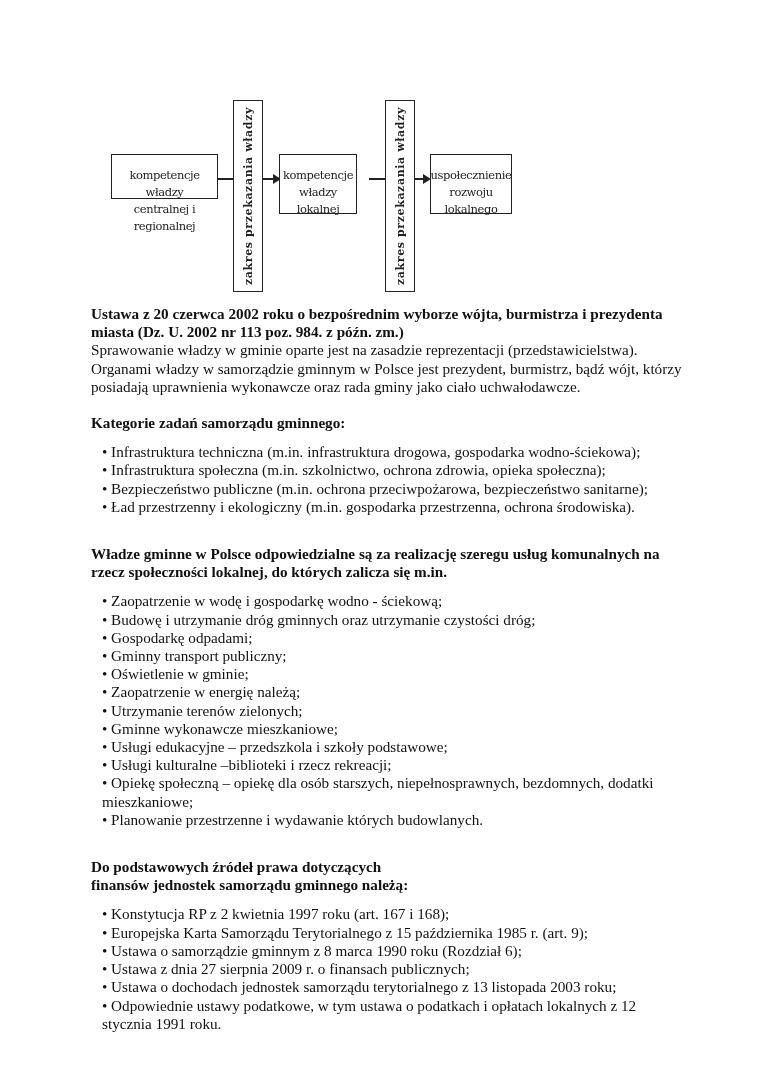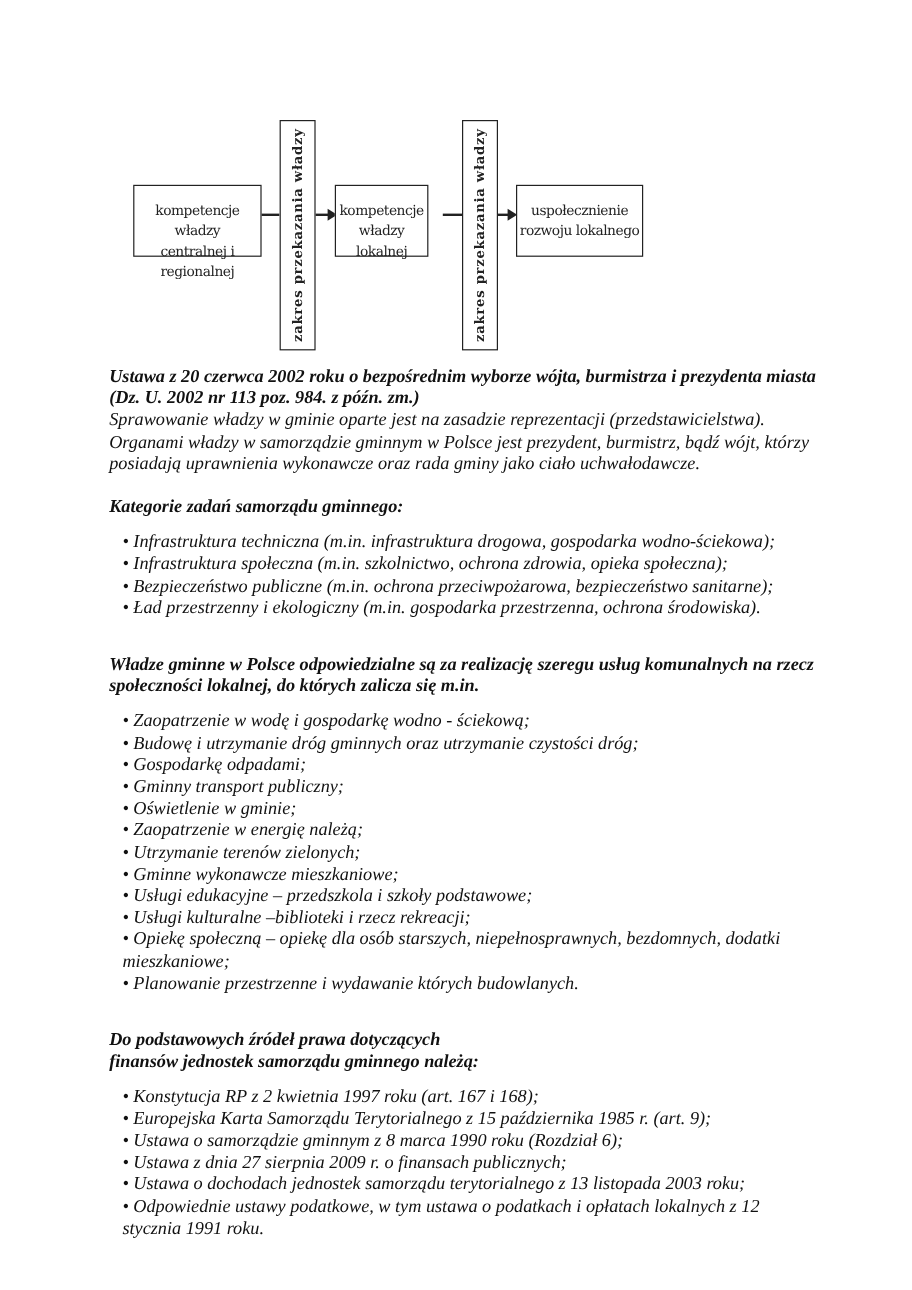--- a/index.html
+++ b/index.html
@@ -3,32 +3,32 @@
 <meta charset="utf-8">
 <style>
   html, body { margin:0; padding:0; background:#ffffff; }
   body { width:760px; height:1075px; position:relative; overflow:hidden; font-family:"Liberation Serif", serif; color:#111; }
   .diagram { position:absolute; left:0; top:0; width:760px; height:300px; }
   .box { position:absolute; border:1.5px solid #222; background:#fff; display:flex; align-items:flex-start; justify-content:center; text-align:center; box-sizing:border-box; padding-top:12px; font-size:11.5px; line-height:17px; font-family:"DejaVu Serif", serif; letter-spacing:-0.4px; color:#222; }
   .vbar { position:absolute; border:1.5px solid #222; background:#fff; box-sizing:border-box; }
   .vbar span { position:absolute; left:50%; top:50%; transform:translate(-50%,-50%) rotate(-90deg); white-space:nowrap; font-size:11px; font-weight:bold; font-family:"DejaVu Serif", serif; letter-spacing:0.6px; color:#222; }
   .conn { position:absolute; height:1.5px; background:#222; }
   .arrow { position:absolute; width:0; height:0; border-top:5px solid transparent; border-bottom:5px solid transparent; border-left:8px solid #222; }
-  .content { position:absolute; left:91px; top:305px; width:600px; font-size:15.2px; line-height:18.2px;font-style:italic; }
+  .content { position:absolute; left:91px; top:305px; width:600px; font-size:15.2px; line-height:18.2px; }
   .content p { margin:0; }
   .h { font-weight:bold; }
   .gap { height:18px; }
   ul { list-style:none; margin:11px; padding:0; }
   li { margin:0; }
 </style>
 </head>
 <body>
 
 <div class="diagram">
-  <div class="box" style="left:111px; top:154px; width:107px; height:60px;">
+  <div class="box" style="left:111px; top:154px; width:107px; height:45px;">
     <div>
         <div>kompetencje władzy</div>
         <div>centralnej i regionalnej</div>
       </div>
   </div>
   <div class="conn" style="left:218px; top:178px; width:15px;"></div>
   <div class="vbar" style="left:233px; top:100px; width:30px; height:192px;">
     <span>zakres przekazania władzy</span>
   </div>
   <div class="conn" style="left:263px; top:178px; width:12px;"></div>
@@ -38,21 +38,21 @@
         <div>kompetencje</div>
         <div>władzy lokalnej</div>
       </div>
   </div>
   <div class="conn" style="left:369px; top:178px; width:16px;"></div>
   <div class="vbar" style="left:385px; top:100px; width:30px; height:192px;">
     <span>zakres przekazania władzy</span>
   </div>
   <div class="conn" style="left:415px; top:178px; width:10px;"></div>
   <div class="arrow" style="left:423px; top:174px;"></div>
-  <div class="box" style="left:430px; top:154px; width:106px; height:60px;">
+  <div class="box" style="left:430px; top:154px; width:82px; height:60px;">
     <div>
         <div>uspołecznienie</div>
         <div>rozwoju lokalnego</div>
       </div>
   </div>
 </div>
 
 <div class="content">
   <section>
     <p class="h">Ustawa z 20 czerwca 2002 roku o bezpośrednim wyborze wójta, burmistrza i prezydenta miasta (Dz. U. 2002 nr 113 poz. 984. z późn. zm.)</p>

